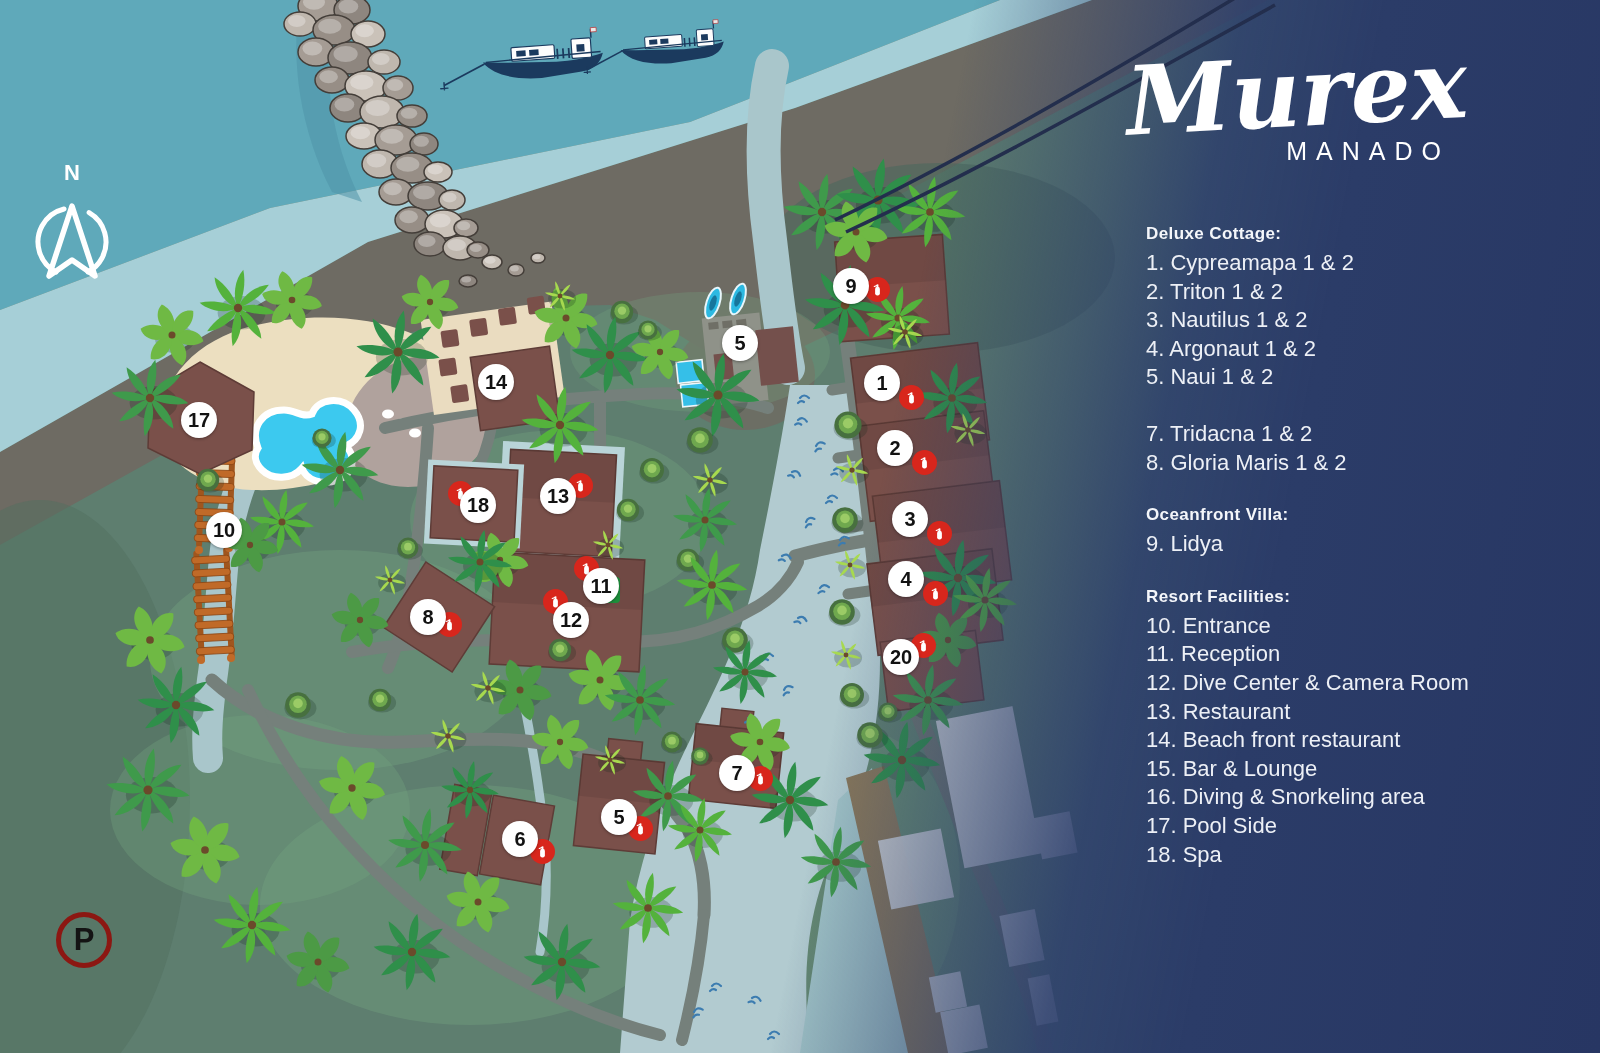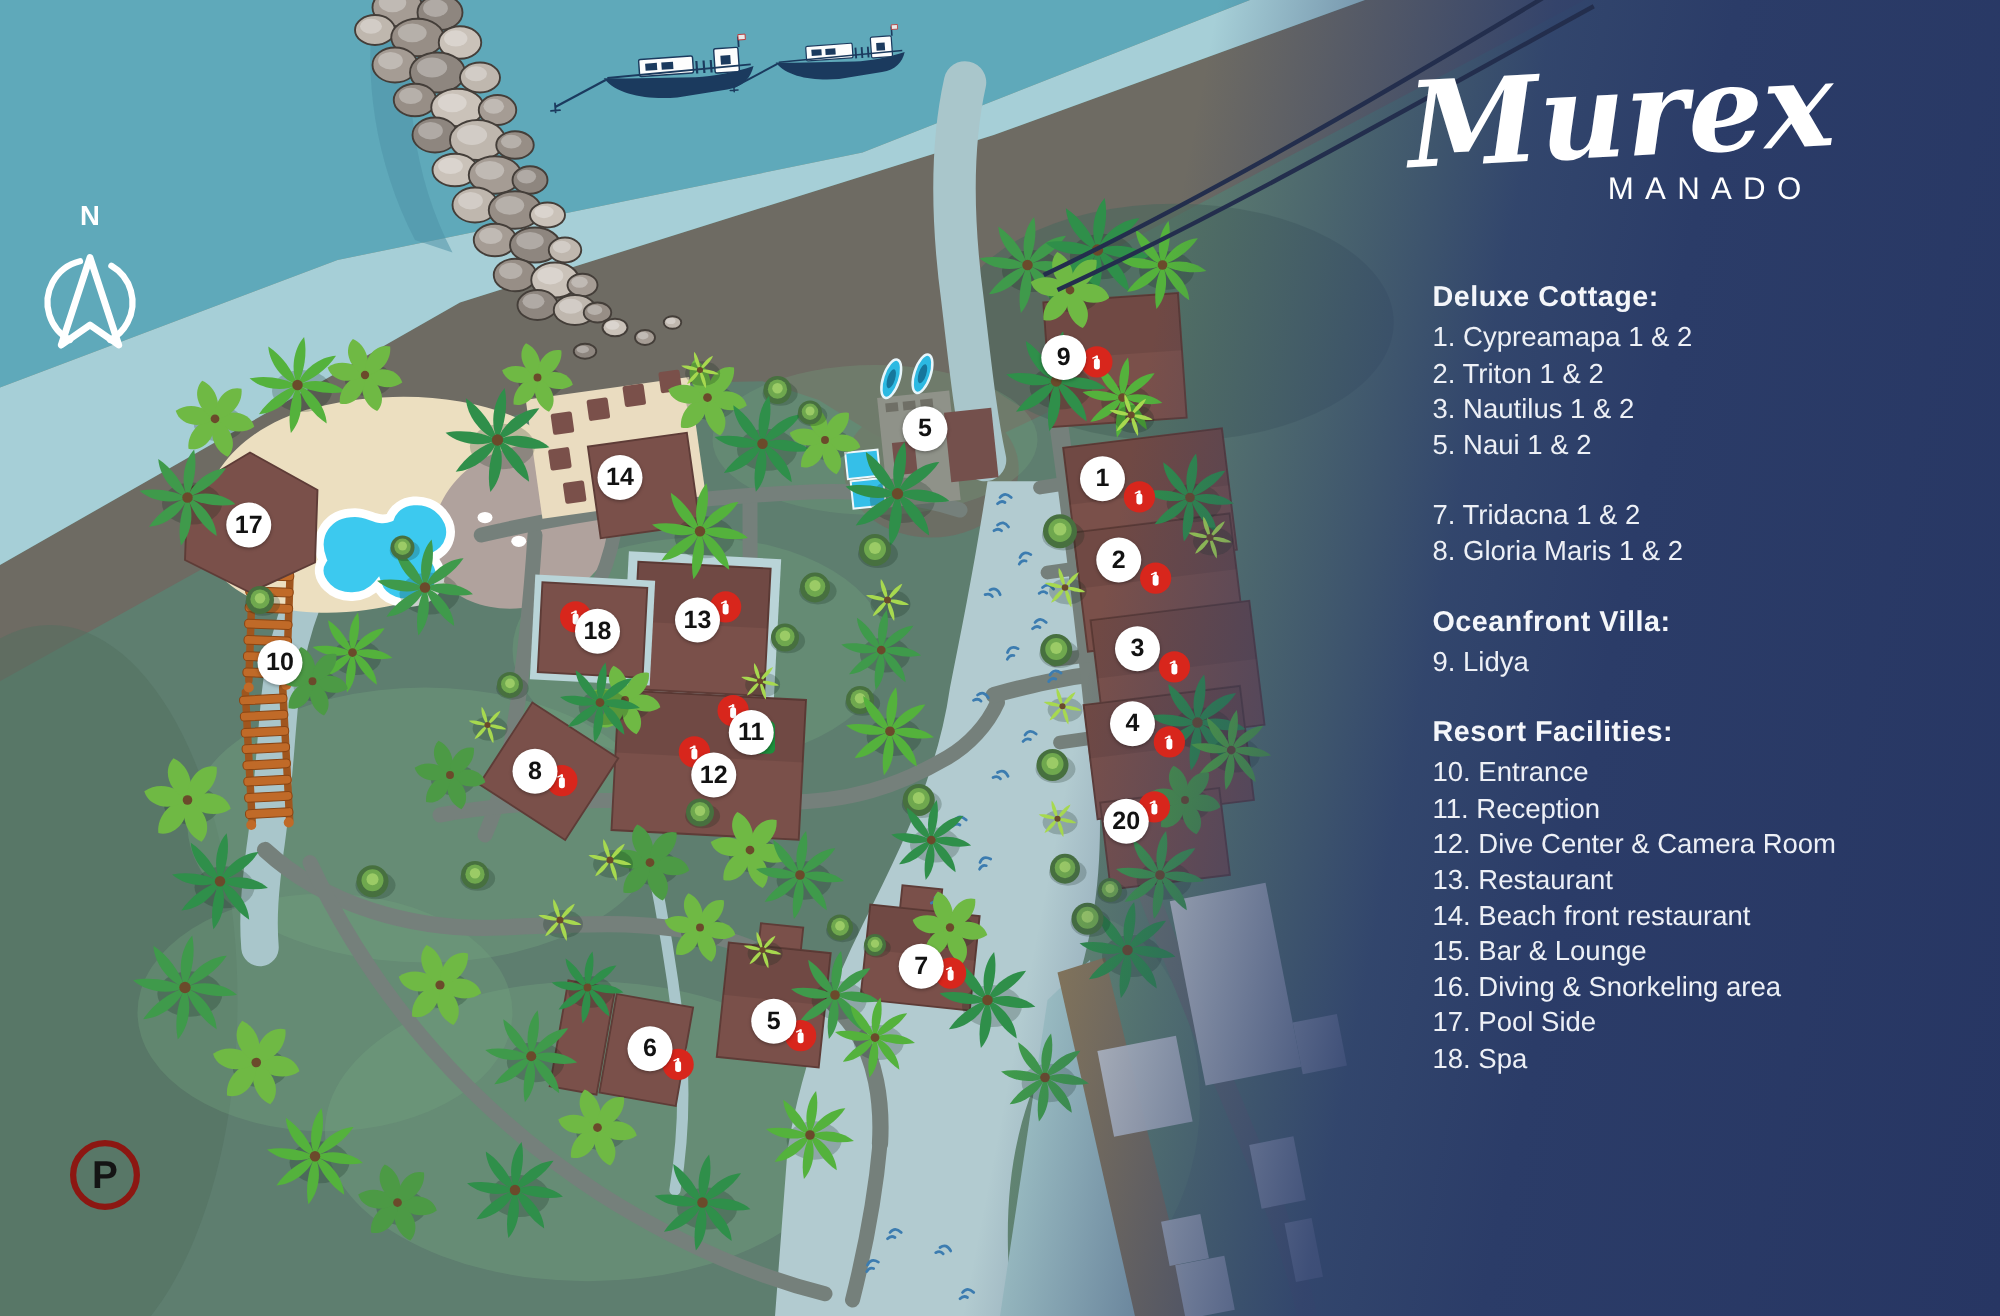--- a/index.html
+++ b/index.html
@@ -26,21 +26,21 @@
   .parking{position:absolute;left:56px;top:912px;width:46px;height:46px;border:5px solid #8c1712;
     border-radius:50%;display:flex;align-items:center;justify-content:center;font-weight:bold;
     font-size:31px;color:#141414;z-index:30;}
 
   .logo{position:absolute;left:1126px;top:38px;width:336px;z-index:40;color:#fff;}
   .logo-script{font-family:"DejaVu Serif",serif;font-style:italic;font-weight:600;font-size:95px;
     line-height:1.15;text-align:center;transform:rotate(-3deg);}
   .logo-sub{font-size:25px;letter-spacing:9px;text-align:right;padding-right:12px;margin-top:-10px;font-weight:500;}
 
   .legend{position:absolute;left:1146px;top:224px;width:440px;z-index:40;color:#f4f6fa;}
-  .legend h2{font-size:23px;margin:0 0 5px 0;letter-spacing:.4px;font-weight:bold;}
+  .legend h2{font-size:17px;margin:0 0 5px 0;letter-spacing:.4px;font-weight:bold;}
   .legend ul{list-style:none;margin:0 0 28px 0;padding:0;font-size:22px;line-height:28.6px;
     font-weight:400;color:#edf0f6;}
 </style>
 </head>
 <body>
 
 <div class="stage">
 
   <svg class="map-svg" width="1600" height="1053" viewBox="0 0 1600 1053">
     <defs>
@@ -1364,20 +1364,21 @@
     <div class="logo-sub">MANADO</div>
   </div>
 
   <aside class="legend">
     <section>
       <h2>Deluxe Cottage:</h2>
       <ul>
         <li>1. Cypreamapa 1 &amp; 2</li>
         <li>2. Triton 1 &amp; 2</li>
         <li>3. Nautilus 1 &amp; 2</li>
+        <li>4. Argonaut 1 &amp; 2</li>
         <li>5. Naui 1 &amp; 2</li>
       </ul>
     </section>
     <section>
       <ul>
         <li>7.  Tridacna 1 &amp; 2</li>
         <li>8.  Gloria Maris 1 &amp; 2</li>
       </ul>
     </section>
     <section>

